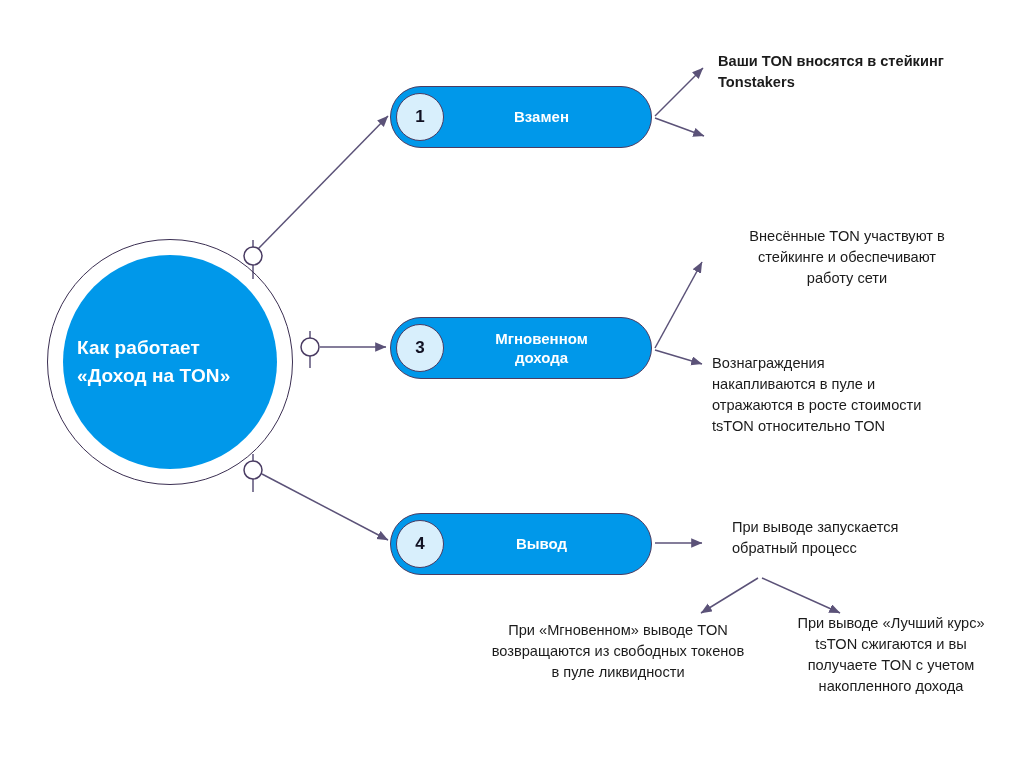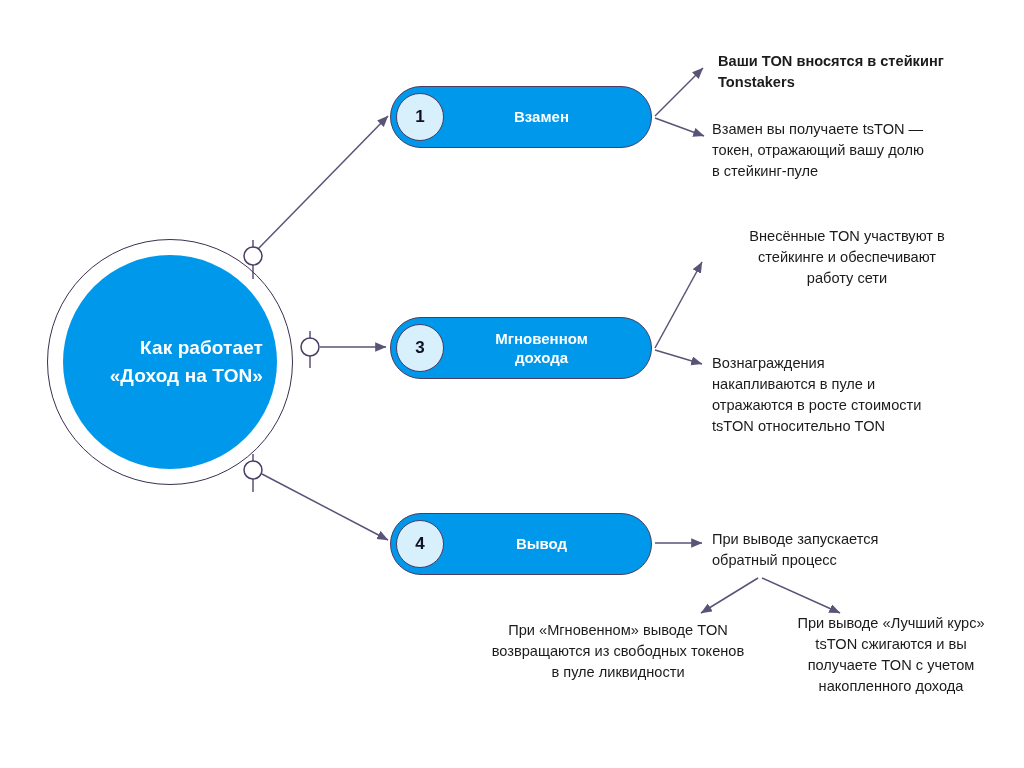--- a/index.html
+++ b/index.html
@@ -47,21 +47,21 @@
     background: #0098ea;
     display: flex;
     align-items: center;
     justify-content: center;
   }
   .hub-label {
     color: #ffffff;
     font-size: 19px;
     font-weight: bold;
     line-height: 1.45;
-    text-align: right;
+    text-align: left;
     letter-spacing: .1px;
     padding: 0 14px;
   }
 
   
   .pill {
     position: absolute;
     height: 62px;
     width: 262px;
     border-radius: 31px;
@@ -160,42 +160,39 @@
     <div class="hub-label">Как работает
 «Доход на TON»</div>
   </div>
 
   <div class="pill" style="left:390px; top:86px;">
     <div class="pill-badge">1</div>
     <div class="pill-title">Взамен</div>
   </div>
   <div class="note" style="left:718px; top:51px; width:268px;font-weight:bold;">Ваши TON вносятся в стейкинг
 Tonstakers</div>
-  <div class="note" style="left:712px; top:119px; width:280px;">Взамен вы получаете tsTON —
-токен, отражающий вашу долю
-в стейкинг-пуле</div>
 
   <div class="pill" style="left:390px; top:317px;">
     <div class="pill-badge">3</div>
     <div class="pill-title">Мгновенном
 дохода</div>
   </div>
   <div class="note" style="left:712px; top:226px; width:270px;text-align:center;">Внесённые TON участвуют в
 стейкинге и обеспечивают
 работу сети</div>
   <div class="note" style="left:712px; top:353px; width:282px;">Вознаграждения
 накапливаются в пуле и
 отражаются в росте стоимости
 tsTON относительно TON</div>
 
   <div class="pill" style="left:390px; top:513px;">
     <div class="pill-badge">4</div>
     <div class="pill-title">Вывод</div>
   </div>
-  <div class="note" style="left:712px; top:517px; width:260px;margin-top:12px;">При выводе запускается
+  <div class="note" style="left:732px; top:517px; width:260px;">При выводе запускается
 обратный процесс</div>
 
   <div class="note center" style="left:474px; top:620px; width:288px;">При «Мгновенном» выводе TON
 возвращаются из свободных токенов
 в пуле ликвидности</div>
   <div class="note center" style="left:778px; top:613px; width:226px;">При выводе «Лучший курс»
 tsTON сжигаются и вы
 получаете TON с учетом
 накопленного дохода</div>
 

